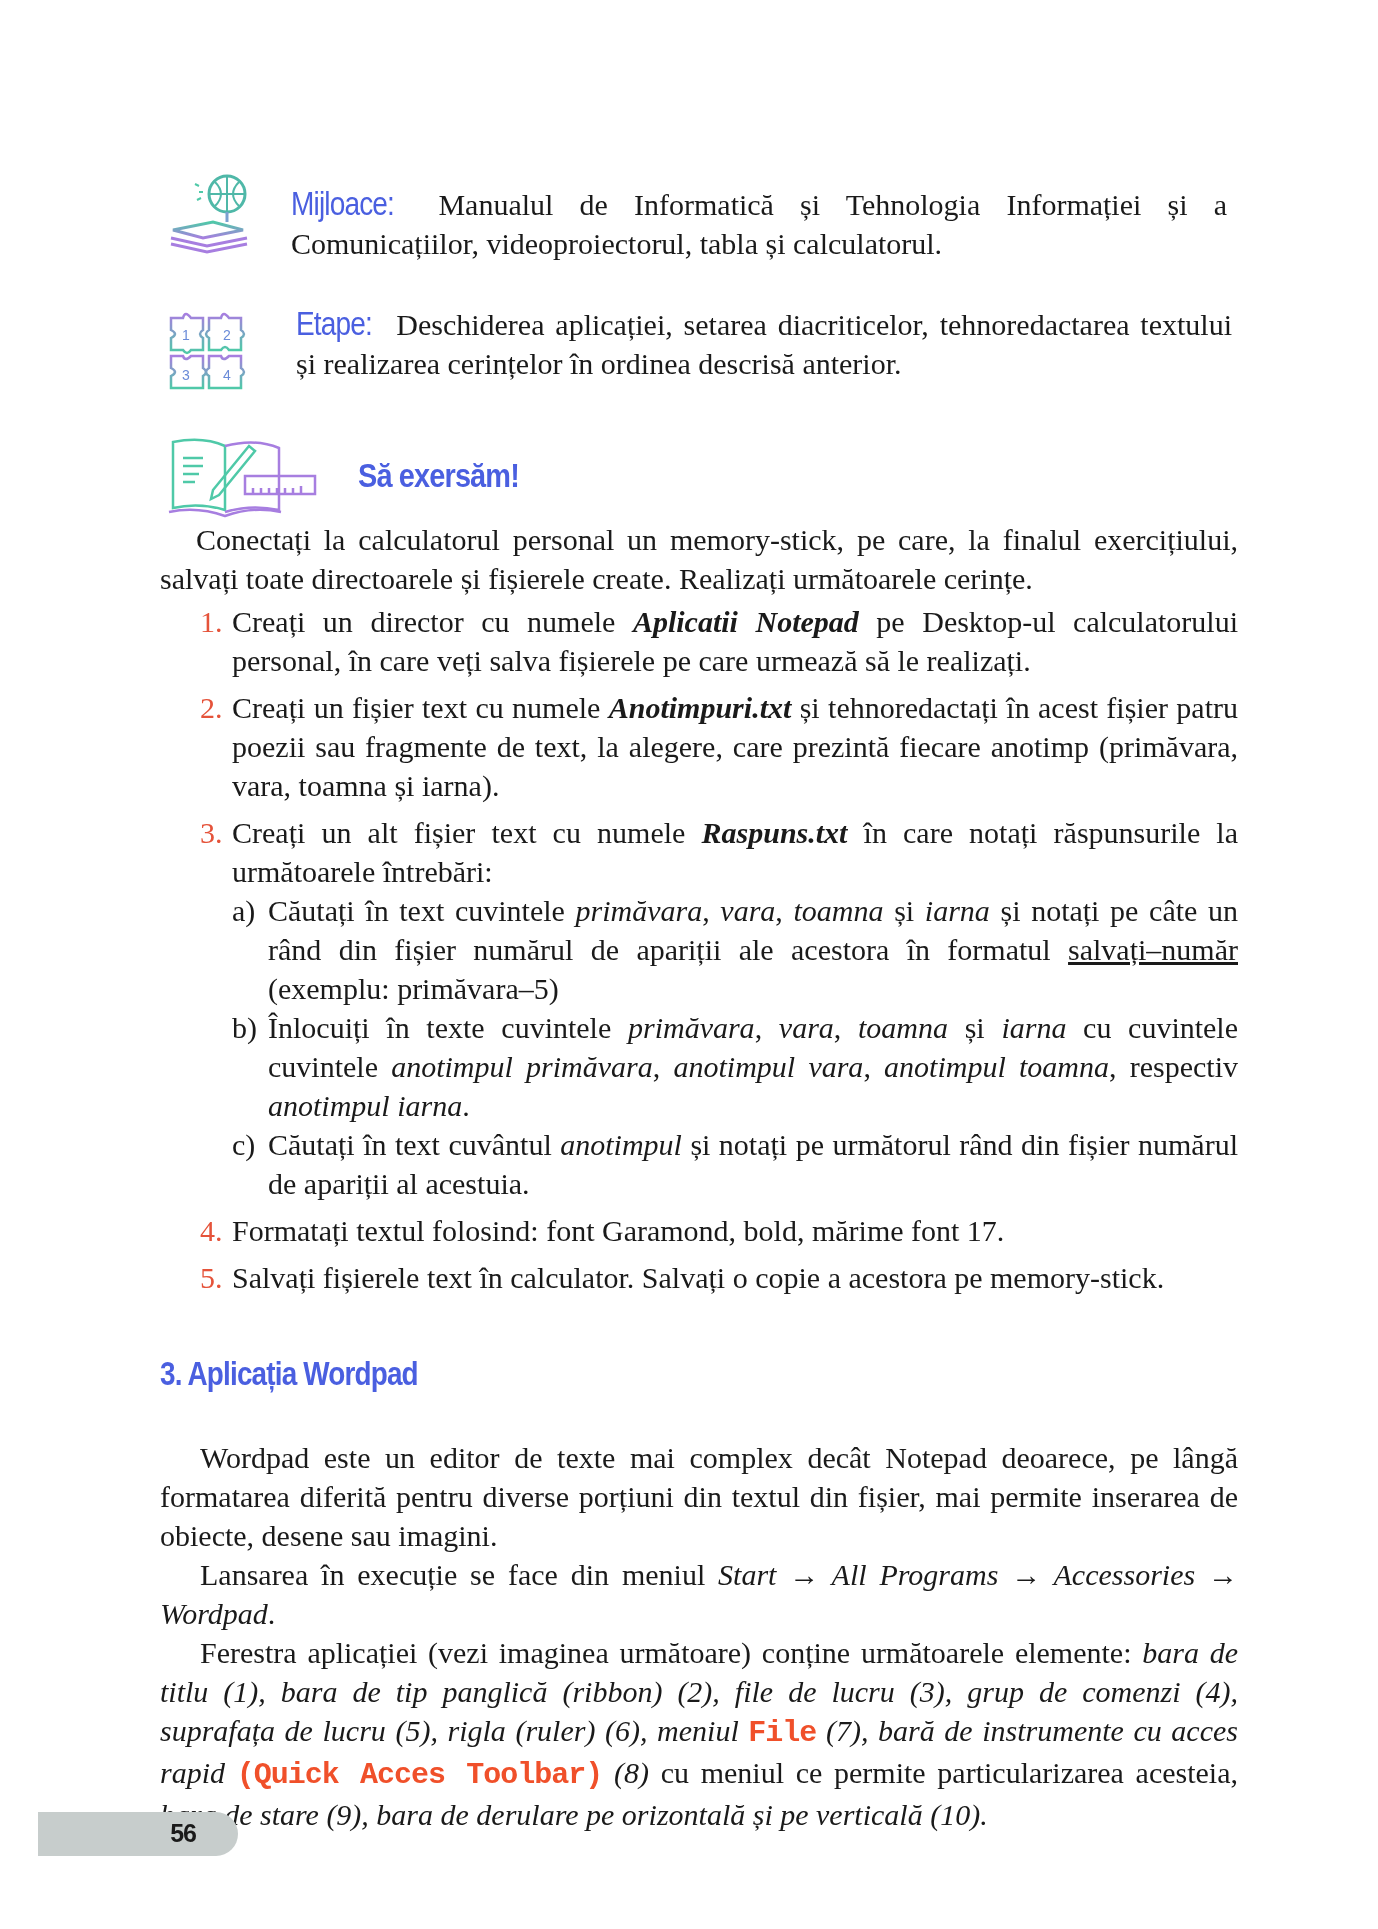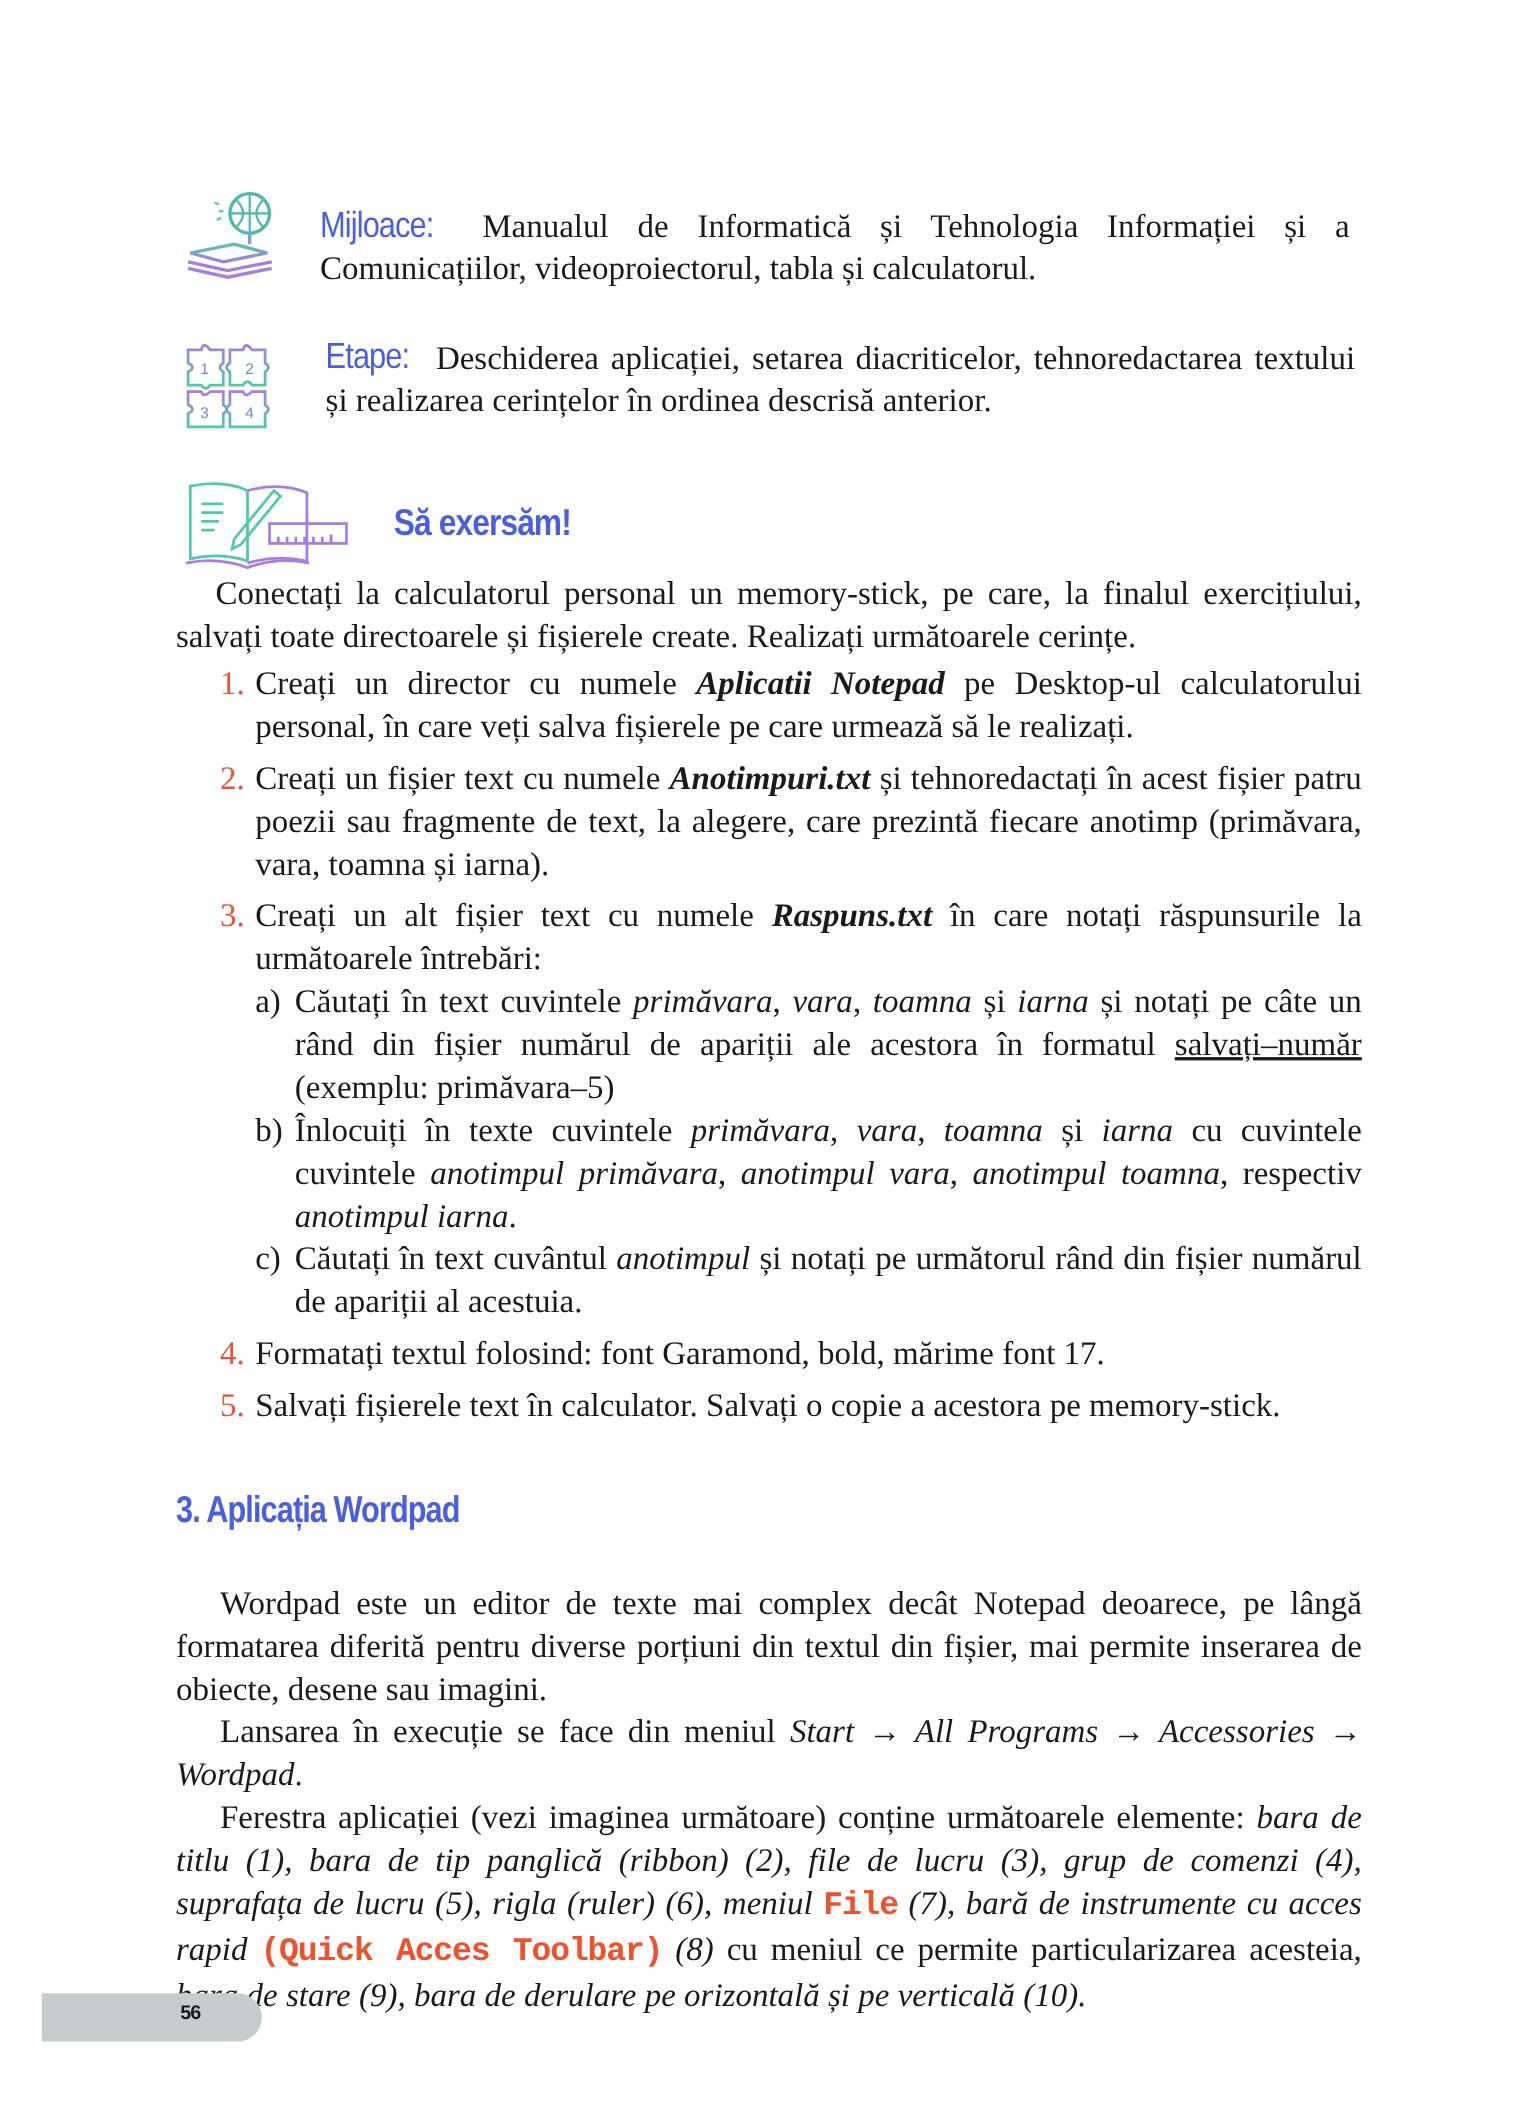--- a/index.html
+++ b/index.html
@@ -11,21 +11,21 @@
   .blue-head { font-family: "Liberation Sans", "DejaVu Sans", sans-serif; color: #4a5fe0; }
   .lbl { font-size: 33px; letter-spacing: -1px; transform: scaleX(0.85); transform-origin: left; display: inline-block; }
   .num { color: #e5533a; font-weight: normal; }
   .row { display: flex; }
   .row .n { width: 32px; flex: none; }
   .sub { display: flex; }
   .sub .l { width: 36px; flex: none; }
   u { text-decoration: underline; }
   .red-sans { font-family: Liberation Mono, monospace; font-weight: bold; font-style: normal; color: #f0502a; letter-spacing: -1px; }
   .page-tab { left: 38px; top: 1812px; width: 200px; height: 44px; background: #c7cdcc; border-radius: 0 22px 22px 0; }
-  .page-num { font-family: "Liberation Sans", "DejaVu Sans", sans-serif; font-weight: bold; font-size: 18px; position: absolute; right: 56px; top: 7px; letter-spacing: -1px; }
+  .page-num { font-family: "Liberation Sans", "DejaVu Sans", sans-serif; font-weight: bold; font-size: 25px; position: absolute; right: 42px; top: 7px; letter-spacing: -1px; }
 </style>
 </head>
 <body>
 
 <div class="abs" style="left:165px;top:170px;width:90px;height:90px;">
   <svg width="90" height="90" viewBox="0 0 90 90">
     <defs>
         <linearGradient id="g1" x1="0" y1="0" x2="0" y2="1">
           <stop offset="0" stop-color="#4fc9a8"></stop>
           <stop offset="1" stop-color="#a77ee0"></stop>

